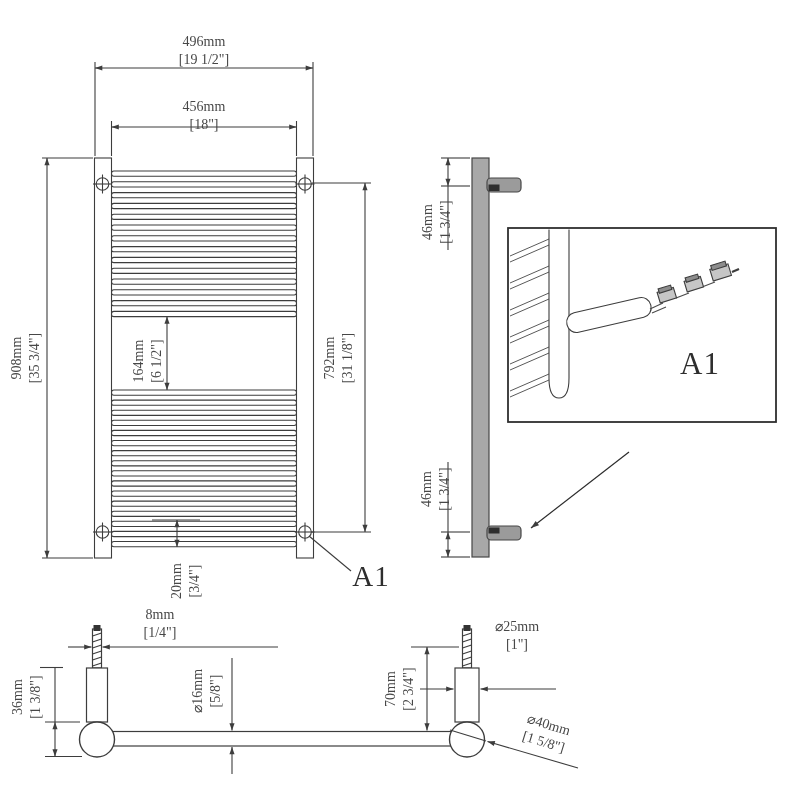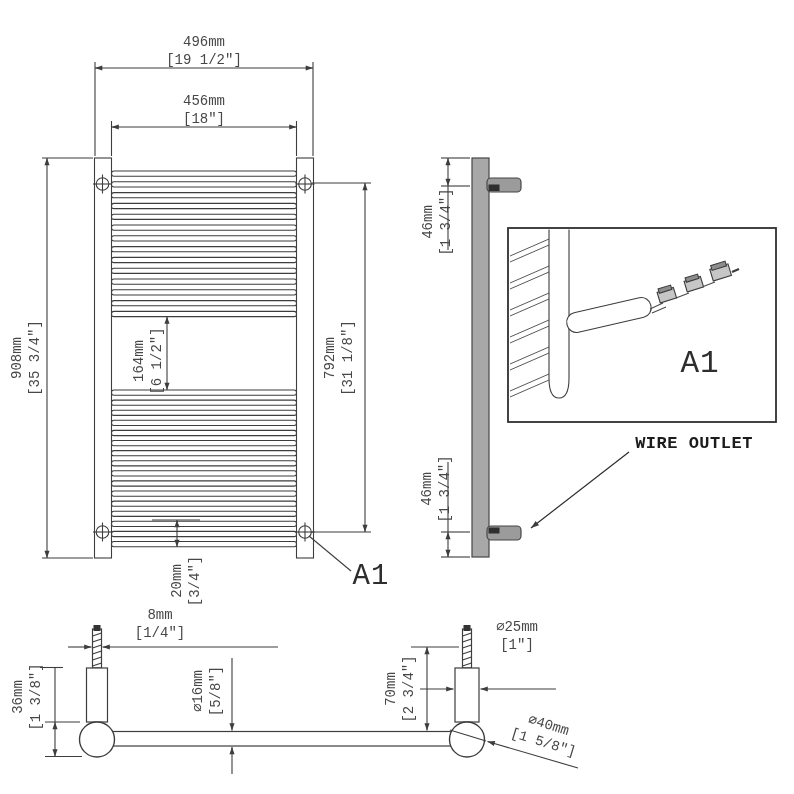--- a/index.html
+++ b/index.html
@@ -1,17 +1,17 @@
 <!DOCTYPE html>
 <html><head>
 <meta charset="utf-8">
 <style>
   html,body{margin:0;padding:0;background:#fff;}
   #canvas{position:relative;width:794px;height:794px;background:#ffffff;overflow:hidden;
-          font-family:Liberation Mono, monospace;}
+          font-family:Liberation Serif, serif;}
   svg{position:absolute;left:0;top:0;}
   .lbl{position:absolute;font-size:14px;color:#474747;white-space:nowrap;
        transform:translate(-50%,-50%);text-align:center;line-height:1.3;}
   .lbl .in{display:block;}
   .v{transform:translate(-50%,-50%) rotate(-90deg);}
   .tilt{transform:translate(-50%,-50%) rotate(17deg);}
   .big{font-size:29px;color:#2e2e2e;letter-spacing:1px;}
   .detailbig{font-size:31px;color:#2e2e2e;letter-spacing:1px;}
   .callout{font-size:17px;font-weight:600;color:#1c1c1c;letter-spacing:0.5px;}
 </style>
@@ -263,21 +263,21 @@
         <line x1="450" y1="730" x2="486" y2="741"></line>
         <line x1="578" y1="768" x2="487.5" y2="741.5" marker-end="url(#ar)"></line>
       </g>
     </g>
   </svg>
 
   <div class="lbl" style="left:204px;top:51px">
     <span>496mm</span>
     <span class="in">[19 1/2"]</span>
   </div>
-  <div class="lbl" style="left:204px;top:110px">
+  <div class="lbl" style="left:204px;top:116px">
     <span>456mm</span>
     <span class="in">[18"]</span>
   </div>
   <div class="lbl v" style="left:26px;top:358px">
     <span>908mm</span>
     <span class="in">[35 3/4"]</span>
   </div>
   <div class="lbl v" style="left:148px;top:361px">
     <span>164mm</span>
     <span class="in">[6 1/2"]</span>
@@ -298,23 +298,20 @@
     <span>46mm</span>
     <span class="in">[1 3/4"]</span>
   </div>
   <div class="lbl v" style="left:436px;top:489px">
     <span>46mm</span>
     <span class="in">[1 3/4"]</span>
   </div>
   <div class="lbl detailbig" style="left:700px;top:364px">
     <span>A1</span>
   </div>
-  <div class="lbl callout" style="left:694px;top:444px">
-    <span>WIRE OUTLET</span>
-  </div>
 
   <div class="lbl" style="left:160px;top:624px">
     <span>8mm</span>
     <span class="in">[1/4"]</span>
   </div>
   <div class="lbl v" style="left:27px;top:697px">
     <span>36mm</span>
     <span class="in">[1 3/8"]</span>
   </div>
   <div class="lbl v" style="left:207px;top:691px">

